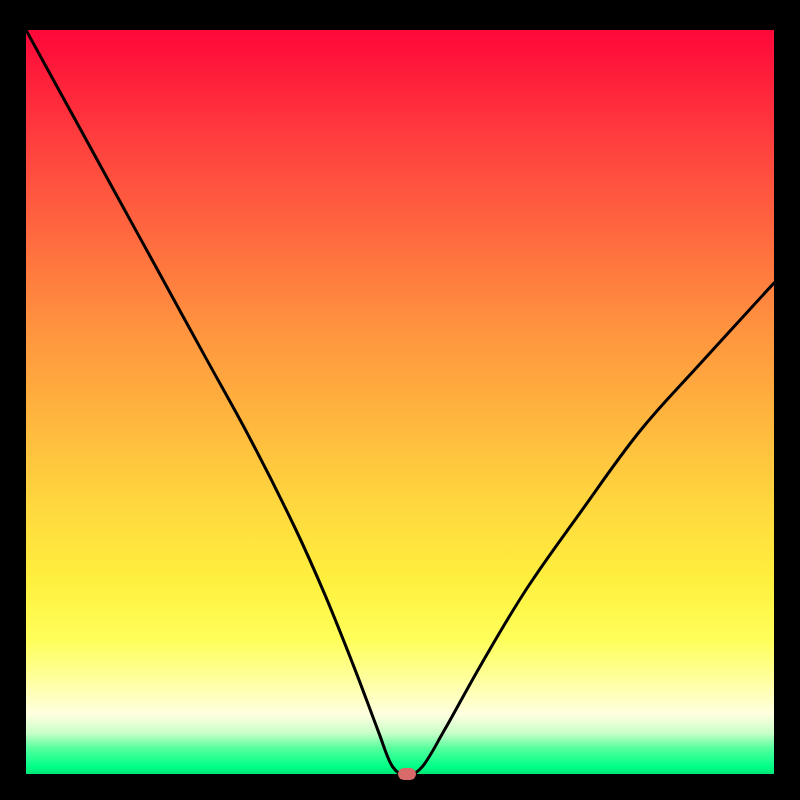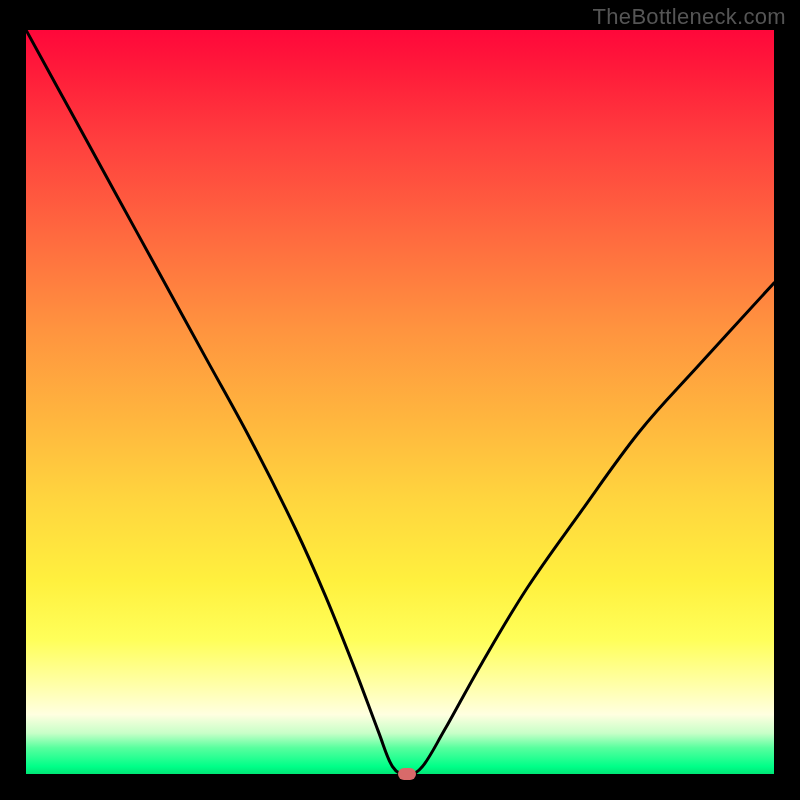--- a/index.html
+++ b/index.html
@@ -66,21 +66,20 @@
     height: 12px;
     border-radius: 6px;
     background: #d86a6a;
     transform: translate(-50%, -50%);
   }
 </style>
 </head>
 <body>
 
 <div class="frame">
-  <div class="watermark">TheBottleneck.com</div>
 
   <div class="plot">
     <div class="gradient"></div>
     <svg class="curve" viewBox="0 0 748 744" preserveAspectRatio="none">
       <path id="curve-path" fill="none" stroke="#000" stroke-width="3" stroke-linecap="round" stroke-linejoin="round" d="M 0 0 C 8.078399999999998 14.731200000000005, 28.7232 52.377600000000044, 44.879999999999995 81.84000000000003 C 61.03679999999999 111.30240000000002, 73.60319999999999 134.21759999999995, 89.75999999999999 163.67999999999995 C 105.9168 193.14239999999995, 118.48319999999998 216.05759999999998, 134.64 245.51999999999998 C 150.7968 274.9824, 163.36319999999998 297.89759999999995, 179.51999999999998 327.35999999999996 C 195.6768 356.82239999999996, 208.2432 378.3984, 224.4 409.2 C 240.5568 440.0016, 255.81599999999997 470.3568, 269.28 498.48 C 282.74399999999997 526.6032, 288.42879999999997 539.9952000000001, 299.2 565.44 C 309.9712 590.8848, 319.6952 615.7344, 329.12 639.84 C 338.5448 663.9456, 344.82800000000003 681.9504000000001, 351.56 699.36 C 358.292 716.7696, 361.13439999999997 728.5247999999999, 366.52 736.56 C 371.9056 744.5952, 376.0944 744, 381.48 744 C 386.86560000000003 744, 389.70799999999997 744.5952, 396.44 736.56 C 403.172 728.5247999999999, 408.10880000000003 718.1088, 418.88000000000005 699.36 C 429.6512000000001 680.6112, 441.46959999999996 657.8448, 456.28 632.4 C 471.0904 606.9552, 483.65680000000003 584.784, 501.16 558 C 518.6632000000001 531.216, 533.324 511.7232, 553.52 483.6 C 573.716 455.4768, 591.8176 428.544, 613.36 401.76 C 634.9024000000001 374.976, 648.9648000000001 361.58399999999995, 673.2 334.79999999999995 C 697.4352 308.01599999999996, 734.5360000000001 267.6912, 748 252.95999999999998"></path>
     </svg>
     <div id="marker" class="marker" style="left: 381.48px; top: 744px; background: rgb(216, 106, 106);"></div>
   </div>
 </div>
 

